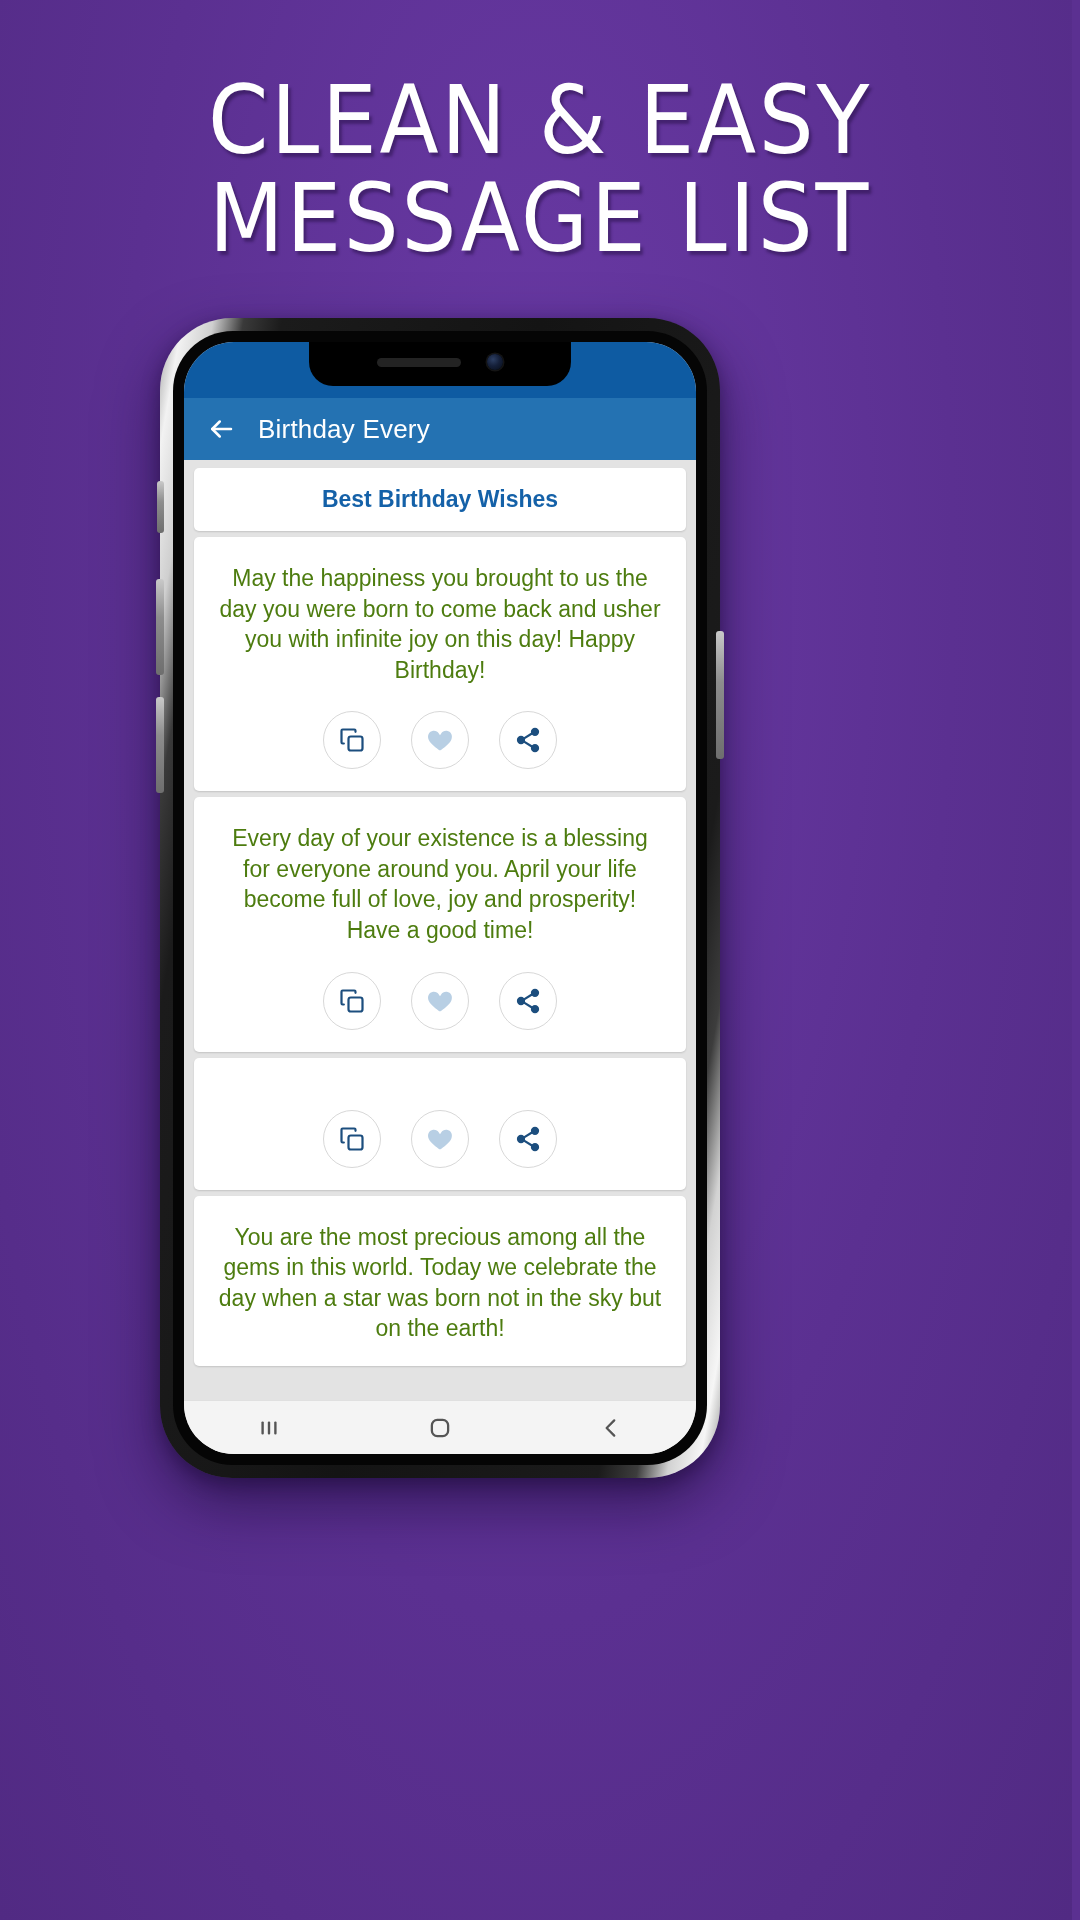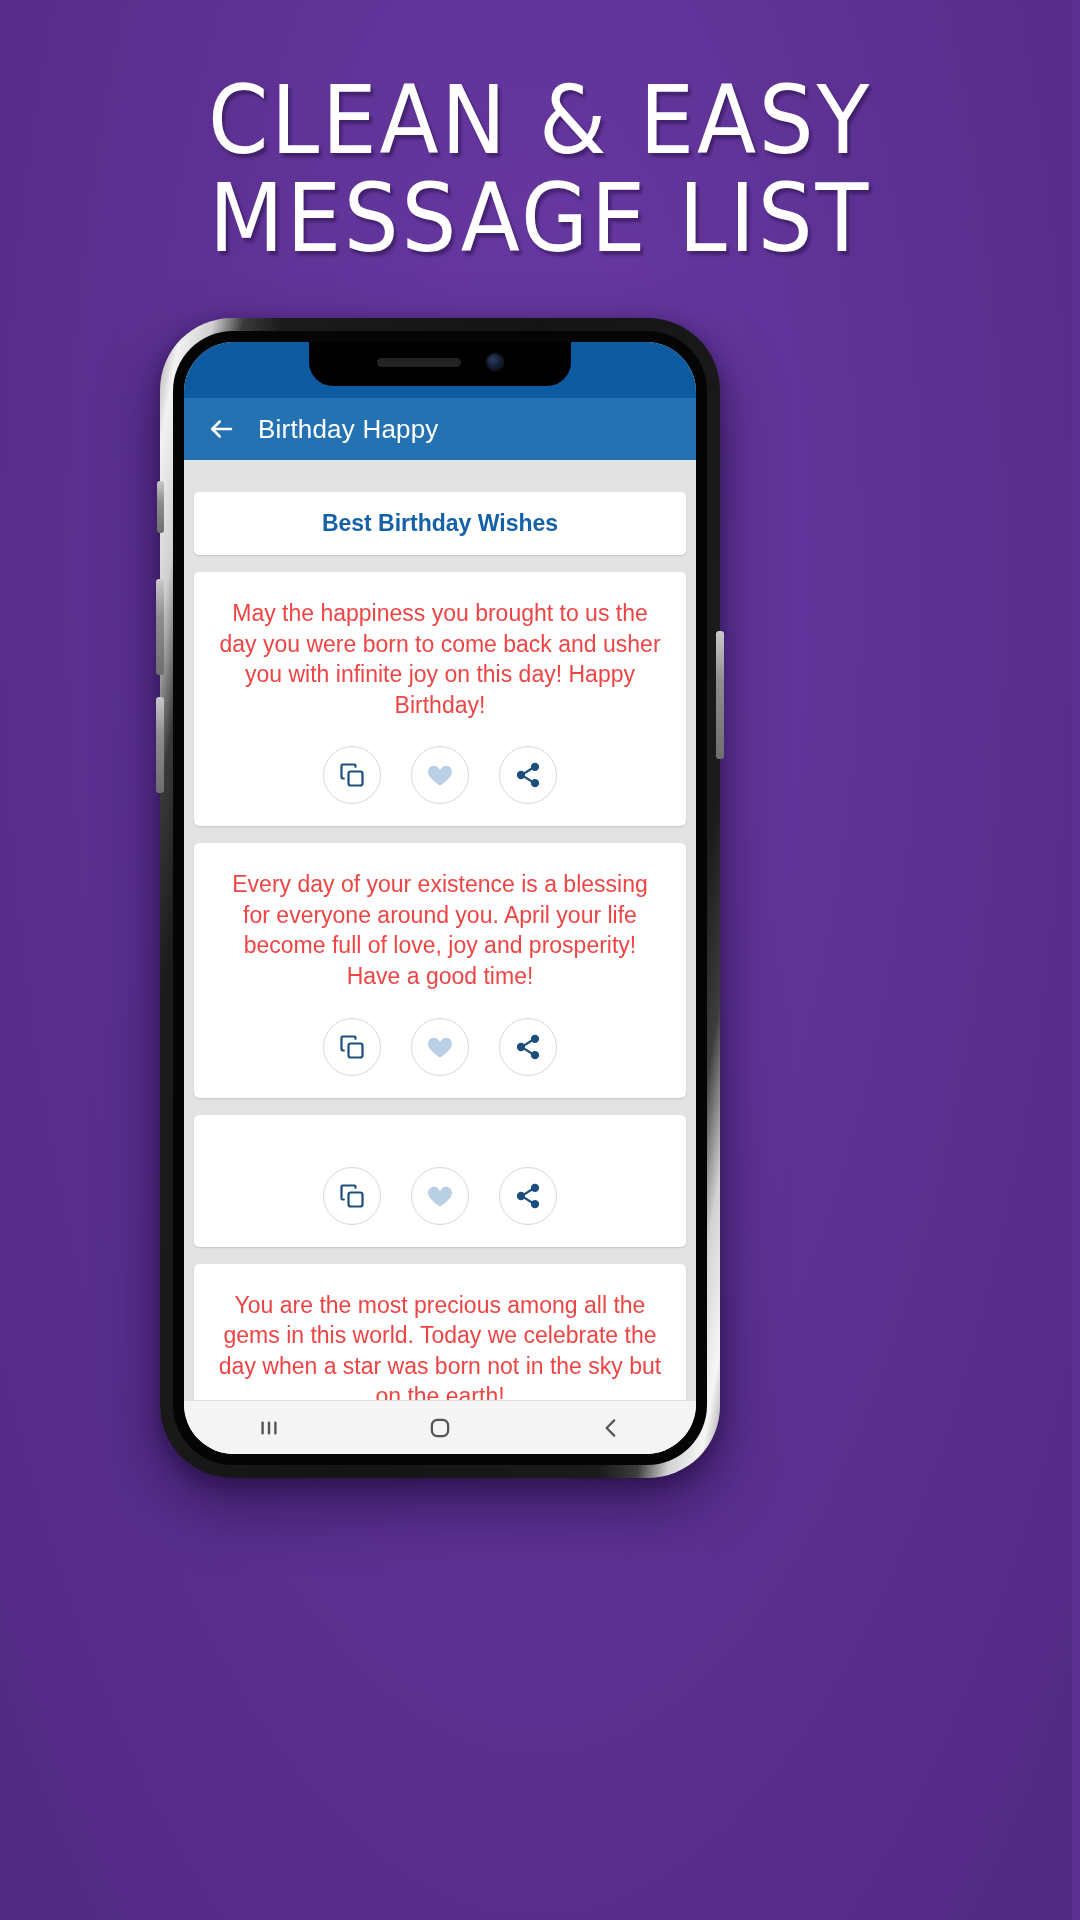--- a/index.html
+++ b/index.html
@@ -166,22 +166,21 @@
   }
 
   
   #content {
     flex: 1 1 auto;
     background: #e3e3e3;
     padding: 8px 10px 0 10px;
     overflow: hidden;
     display: flex;
     flex-direction: column;
-    gap: 17px;
-    margin-top: 24px;
+    gap: 6px;
   }
 
   .card {
     background: #ffffff;
     border-radius: 5px;
     box-shadow: 0 1px 2px rgba(0,0,0,0.14);
     flex: 0 0 auto;
   }
 
   #header-card {
@@ -191,21 +190,21 @@
   #header-card-text {
     color: #1461a8;
     font-size: 23px;
     font-weight: bold;
   }
 
   .msg-card {
     padding: 26px 22px 22px 22px;
   }
   .msg-text {
-    color: #ef4444;
+    color: #4d7c0f;
     font-size: 23px;
     line-height: 1.33;
     text-align: center;
   }
   .msg-actions {
     margin-top: 26px;
     display: flex;
     justify-content: center;
     gap: 30px;
   }
@@ -269,21 +268,21 @@
 
         <div id="status-bar"></div>
 
         <div id="app-bar">
           <div id="back-arrow">
             <svg width="30" height="30" viewBox="0 0 24 24" fill="none" stroke="#ffffff" stroke-width="2" stroke-linecap="round" stroke-linejoin="round">
               <line x1="20" y1="12" x2="5" y2="12"></line>
               <polyline points="11,18 5,12 11,6"></polyline>
             </svg>
           </div>
-          <div id="app-title">Birthday Happy</div>
+          <div id="app-title">Birthday Every</div>
         </div>
 
         <div id="content">
 
           <div class="card" id="header-card">
             <span id="header-card-text">Best Birthday Wishes</span>
           </div>
 
           <div class="card msg-card">
             <div class="msg-text">May the happiness you brought to us the day you were born to come back and usher you with infinite joy on this day! Happy Birthday!</div>

